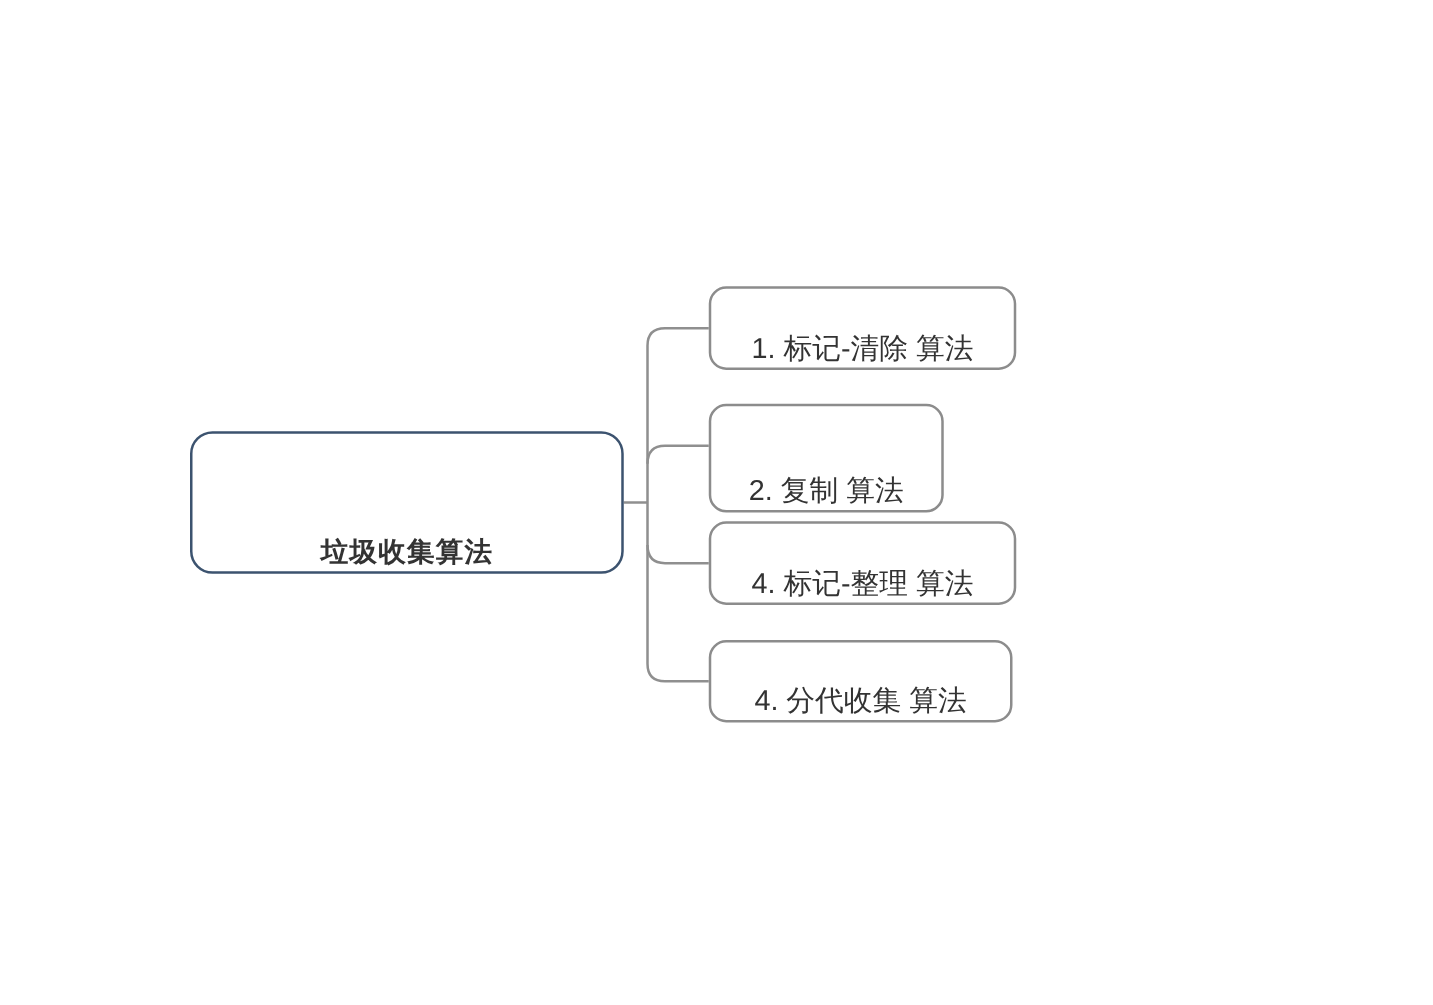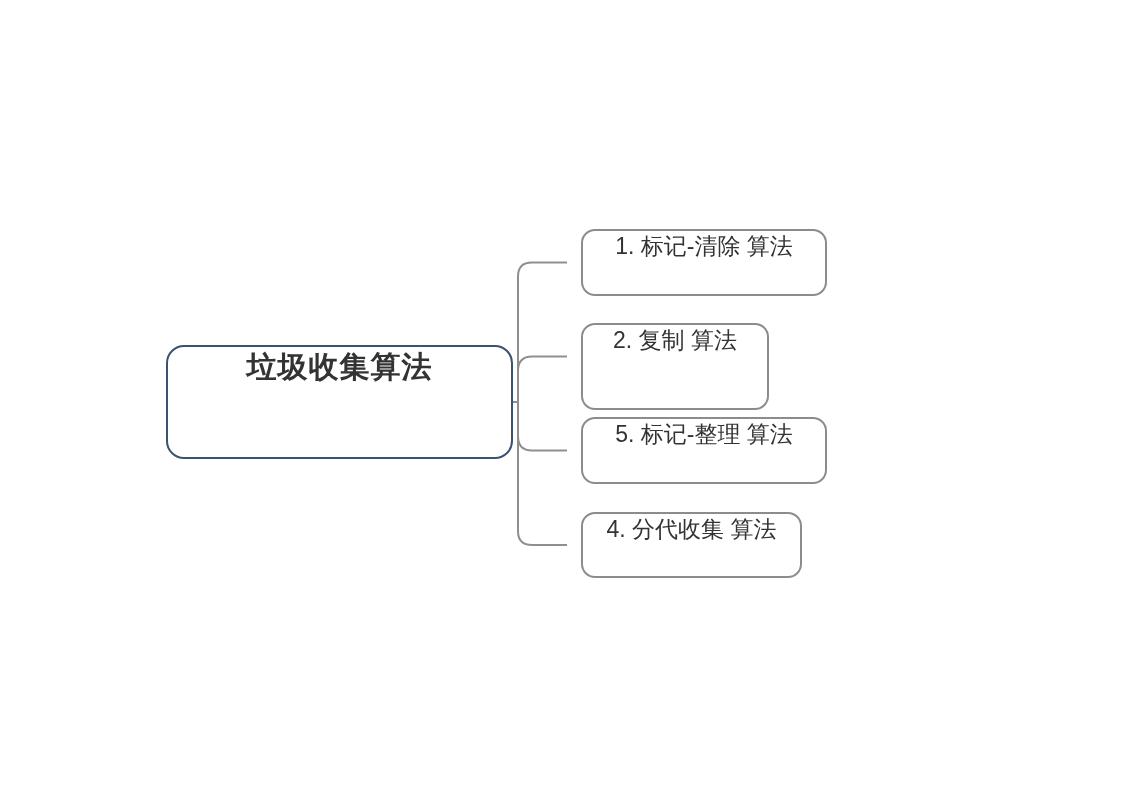--- a/index.html
+++ b/index.html
@@ -28,47 +28,46 @@
     pointer-events: none;
   }
   .connectors path {
     stroke: var(--connector);
     stroke-width: 2;
     fill: none;
   }
   .node {
     position: absolute;
     display: flex;
-    align-items: flex-start;
+    align-items: flex-end;
     justify-content: center;
     background: var(--bg);
     color: var(--text);
     white-space: nowrap;
     cursor: default;
-    margin-left: 14px;
   }
   .root-node {
     left: 152px; top: 345px;
     width: 347px; height: 114px;
     border: 2.5px solid var(--root-border);
     border-radius: 18px;
-    font-size: 30px;
+    font-size: 22px;
     font-weight: bold;
     letter-spacing: 1px;
   }
   .child-node {
     border: 2px solid var(--child-border);
     border-radius: 14px;
     font-size: 23px;
     font-weight: 500;
   }
   .child-1 { left: 567px; top: 229px; width: 246px; height: 67px; }
   .child-2 { left: 567px; top: 323px; width: 188px; height: 87px; }
   .child-3 { left: 567px; top: 417px; width: 246px; height: 67px; }
-  .child-4 { left: 567px; top: 512px; width: 221px; height: 66px; }
+  .child-4 { left: 567px; top: 512px; width: 243px; height: 66px; }
 </style>
 </head>
 <body>
 
 <div class="canvas">
 
   <svg class="connectors" viewBox="0 0 1146 804" xmlns="http://www.w3.org/2000/svg">
 
     <path d="M 499 402 H 518"></path>
 
@@ -85,20 +84,20 @@
 
   <div class="node child-node child-1">
     <span>1. 标记-清除 算法</span>
   </div>
 
   <div class="node child-node child-2">
     <span>2. 复制 算法</span>
   </div>
 
   <div class="node child-node child-3">
-    <span>5. 标记-整理 算法</span>
+    <span>4. 标记-整理 算法</span>
   </div>
 
   <div class="node child-node child-4">
     <span>4. 分代收集 算法</span>
   </div>
 
 </div>
 
 </body></html>

